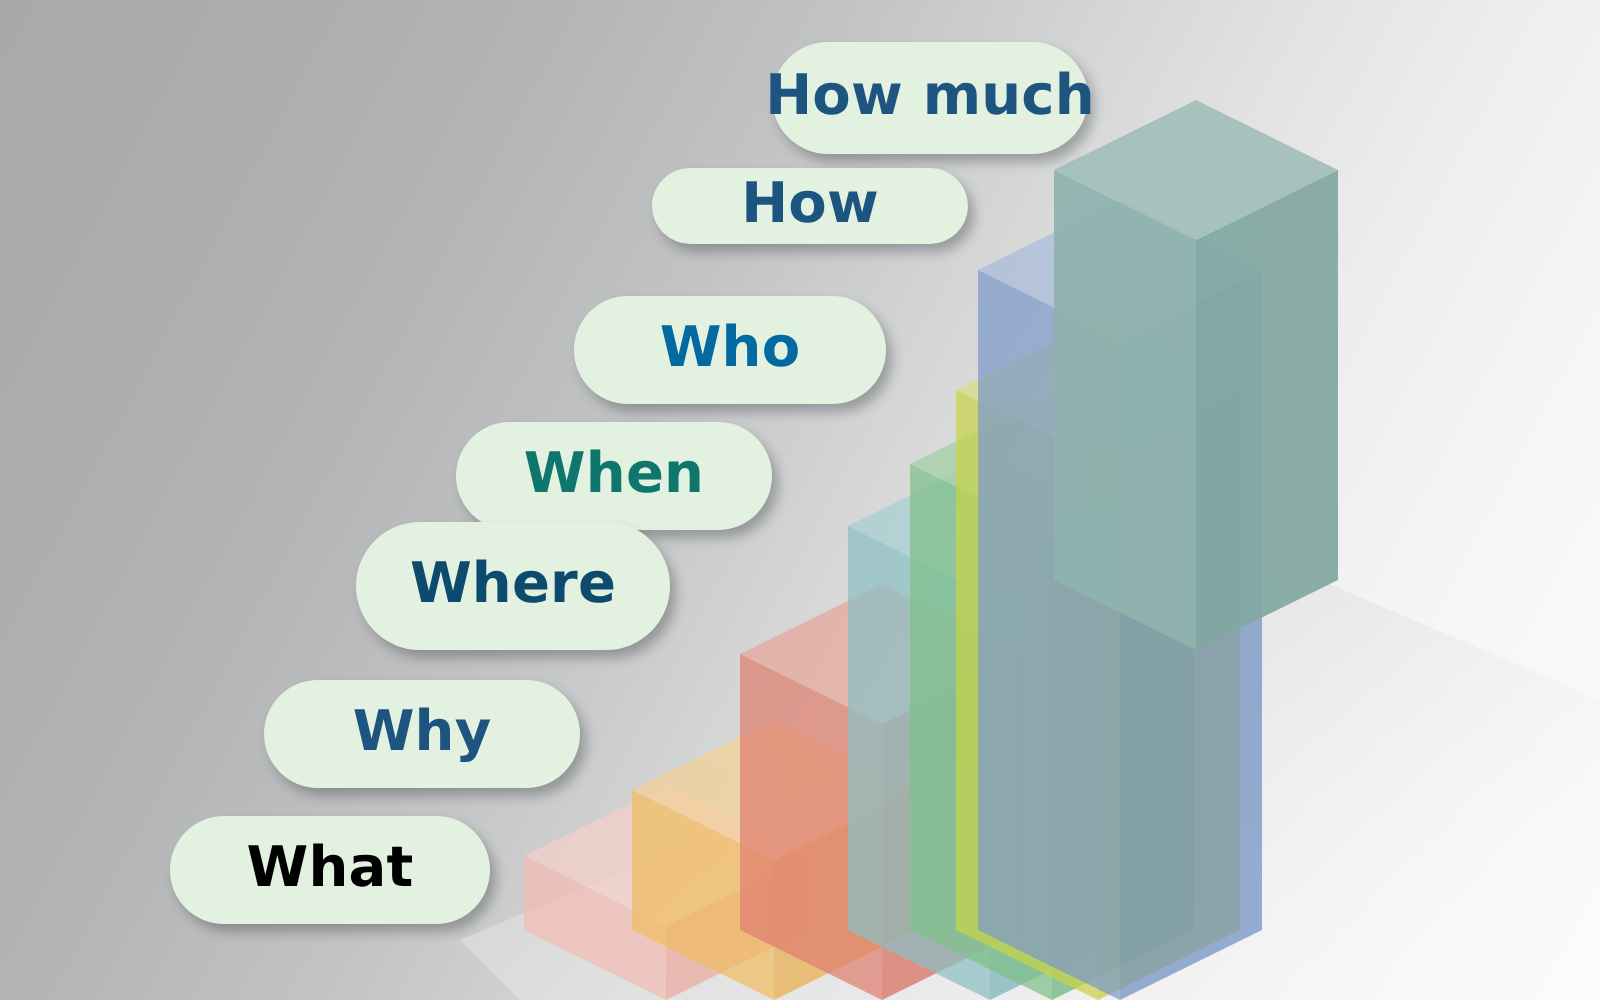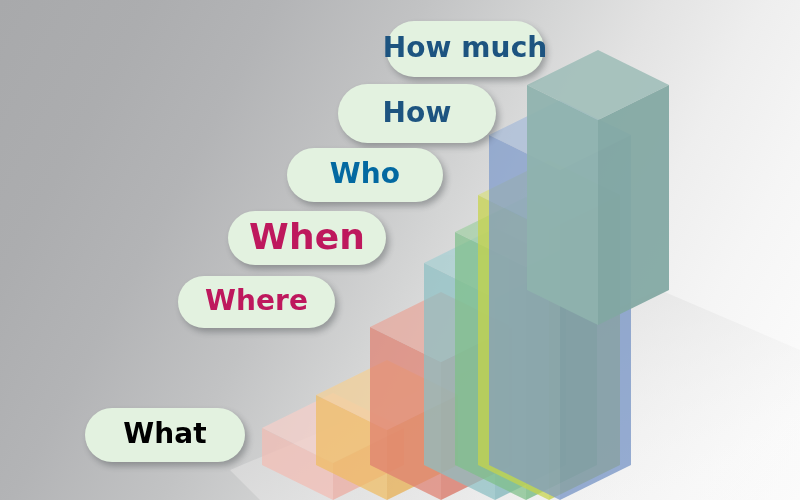--- a/index.html
+++ b/index.html
@@ -122,29 +122,32 @@
       <polygon points="527,85 598,50 669,85 598,120" fill="#a3c0bb"></polygon>
       <polygon points="527,85 598,120 598,325 527,290" fill="#8fb3ae"></polygon>
       <polygon points="598,120 669,85 669,290 598,325" fill="#82a8a3"></polygon>
     </g>
 
   </svg>
 
   <div class="pill" id="pill-0" style="left: 386px; top: 21px; width: 158px; height: 56px; font-size: 28px; background: rgb(227, 242, 224); color: rgb(29, 84, 128);">
     <span class="pill-label">How much</span>
   </div>
-  <div class="pill" id="pill-1" style="left: 338px; top: 84px; width: 158px; height: 59px; font-size: 28px; background: rgb(227, 242, 224); color: rgb(29, 84, 128);">
+  <div class="pill" id="pill-1" style="left: 326px; top: 84px; width: 158px; height: 38px; font-size: 28px; background: rgb(227, 242, 224); color: rgb(29, 84, 128);">
     <span class="pill-label">How</span>
   </div>
   <div class="pill" id="pill-2" style="left: 287px; top: 148px; width: 156px; height: 54px; font-size: 28px; background: rgb(227, 242, 224); color: #0369a1;">
     <span class="pill-label">Who</span>
   </div>
-  <div class="pill" id="pill-3" style="left: 228px; top: 211px; width: 158px; height: 54px; font-size: 36px; background: rgb(227, 242, 224); color: #be185d;">
+  <div class="pill" id="pill-3" style="left: 228px; top: 211px; width: 158px; height: 54px; font-size: 28px; background: rgb(227, 242, 224); color: #0f766e;">
     <span class="pill-label">When</span>
   </div>
-  <div class="pill" id="pill-4" style="left: 178px; top: 276px; width: 157px; height: 52px; font-size: 28px; background: rgb(227, 242, 224); color: #be185d;">
+  <div class="pill" id="pill-4" style="left: 178px; top: 261px; width: 157px; height: 64px; font-size: 28px; background: rgb(227, 242, 224); color: #0c4a6e;">
     <span class="pill-label">Where</span>
+  </div>
+  <div class="pill" id="pill-5" style="left: 132px; top: 340px; width: 158px; height: 54px; font-size: 28px; background: rgb(227, 242, 224); color: rgb(29, 84, 128);">
+    <span class="pill-label">Why</span>
   </div>
   <div class="pill" id="pill-6" style="left: 85px; top: 408px; width: 160px; height: 54px; font-size: 28px; background: rgb(227, 242, 224); color: #000000;">
     <span class="pill-label">What</span>
   </div>
 
 </div>
 
 </body></html>

